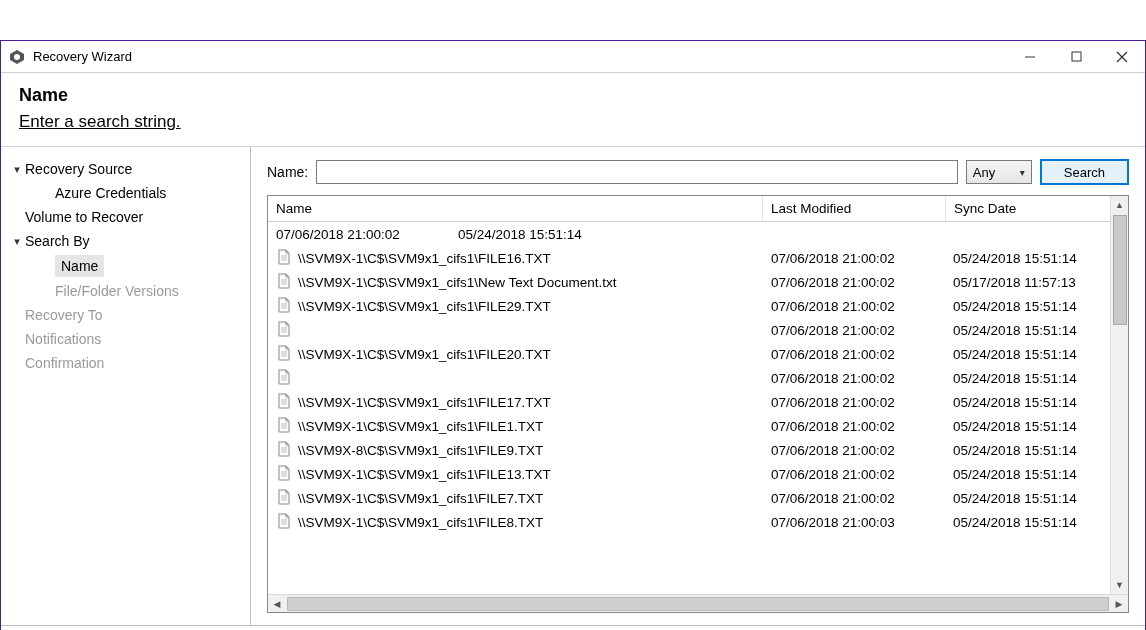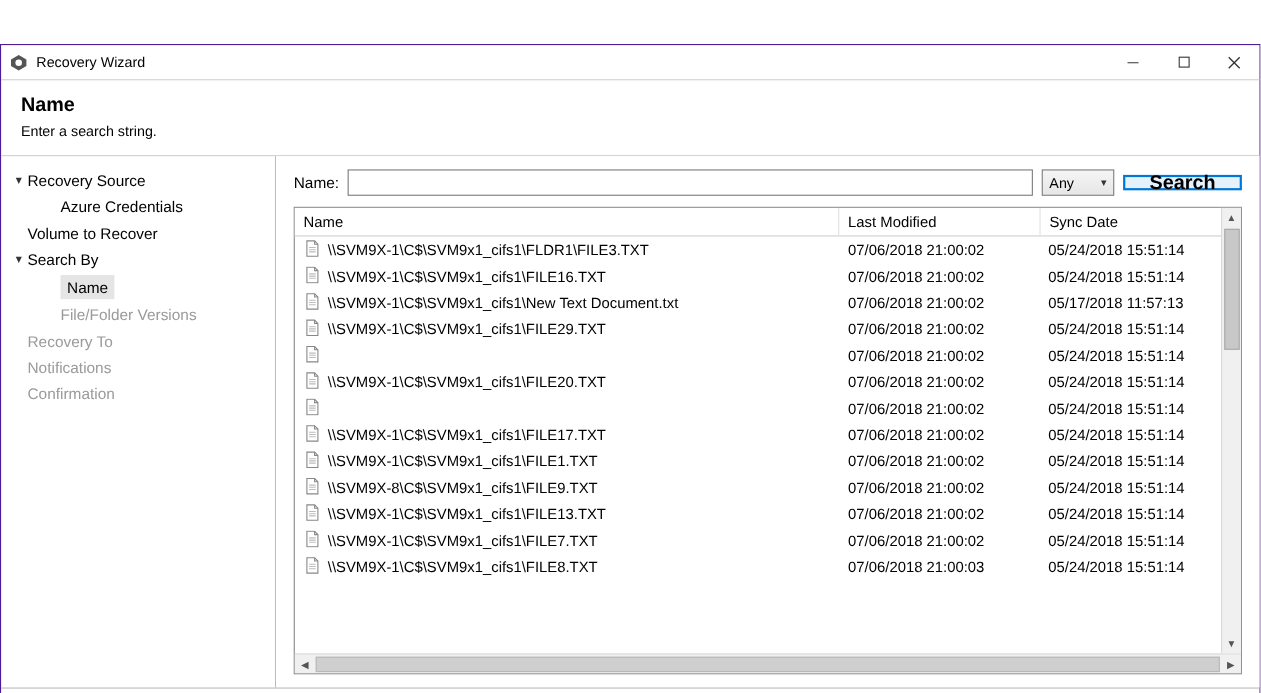--- a/index.html
+++ b/index.html
@@ -7,38 +7,38 @@
   .window { width: 1146px; height: 630px; border: 1px solid #4c1d95; background: #fff; display: flex; flex-direction: column; margin-top: 40px; }
   
   .titlebar { height: 32px; display: flex; align-items: center; padding: 0 0 0 8px; border-bottom: 1px solid #d0d0d0; }
   .titlebar .app-icon { width: 16px; height: 16px; margin-right: 8px; display: flex; align-items: center; justify-content: center; }
   .titlebar .title { flex: 0 0 auto; font-size: 13px; }
   .titlebar .spacer { flex: 1; }
   .winbtn { width: 46px; height: 32px; display: flex; align-items: center; justify-content: center; font-family: "Segoe UI Symbol","Segoe UI",sans-serif; font-size: 13px; color:#333; cursor: default;}
   
   .header { padding: 12px 18px 14px 18px; border-bottom: 1px solid #d0d0d0;}
   .header h1 { margin: 0 0 6px 0; font-size: 18px; font-weight: bold; }
-  .header .sub { font-size: 13px; }
+  .header .sub { font-size: 17px; text-decoration: underline; }
   
   .body { flex: 1; display: flex; min-height: 0; }
   .sidebar { width: 250px; border-right: 1px solid #bcbcbc; padding: 10px 8px 10px 4px; }
   .nav-item { display: flex; align-items: center; padding: 2px 4px; font-size: 14px; line-height: 20px; white-space: nowrap;}
   .nav-item .caret { width: 16px; text-align: center; color:#333; font-size: 11px;}
   .nav-item.disabled { color: #9a9a9a; }
   .nav-item.selected .label { background: #e5e5e5; padding: 1px 6px; }
   .indent-2 { padding-left: 50px; }
   .nav-item.root { padding-left: 4px; }
   
   .content { flex: 1; display: flex; flex-direction: column; padding: 12px 16px 12px 16px; background:#fff; min-width:0;}
   .search-row { display: flex; align-items: center; gap: 8px; margin-bottom: 10px; }
   .search-row label { font-size: 14px; }
   .search-row input[type=text] { flex: 1; height: 24px; border: 1px solid #7a7a7a; padding: 2px 6px; font-size: 13px; }
   .dropdown { height: 24px; border: 1px solid #7a7a7a; background: linear-gradient(#f5f5f5,#e6e6e6); display: flex; align-items: center; padding: 0 6px; gap: 14px; font-size: 13px; min-width: 66px; justify-content: space-between;}
   .dropdown .chev { font-size: 10px; color:#333;}
-  .btn { height: 14px; padding: 0 22px; background: linear-gradient(#f5f5f5,#e6e6e6); border: 1px solid #7a7a7a; font-size: 18px; display:flex; align-items:center; justify-content:center;font-weight:bold;}
+  .btn { height: 26px; padding: 0 22px; background: linear-gradient(#f5f5f5,#e6e6e6); border: 1px solid #7a7a7a; font-size: 13px; display:flex; align-items:center; justify-content:center;}
   .btn.primary { border: 2px solid #0078d7; background:#e5f1fb; padding: 0 22px;}
   
   .table-wrap { flex: 1; border: 1px solid #888; display:flex; flex-direction:column; min-height:0; position:relative;}
   .thead { display: flex; background: #fff; border-bottom: 1px solid #d0d0d0; font-size: 13.5px; }
   .th { padding: 5px 8px; border-right: 1px solid #e2e2e2; }
   .th.name { flex: 0 0 495px; }
   .th.sync { flex: 0 0 182px; }
   .th.mod  { flex: 1; }
   .tbody { flex:1; overflow: hidden; }
   .row { display: flex; align-items: center; font-size: 13.5px; height: 24px;}
@@ -146,30 +146,20 @@
       </div>
 
       <div class="table-wrap">
         <div class="thead">
           <div class="th name">Name</div>
           <div class="th mod">Last Modified</div>
           <div class="th sync">Sync Date</div>
         </div>
         <div class="tbody" id="tbody">
             <div class="row">
-              <div class="cell name">
-                <span><svg class="file-icon" viewBox="0 0 16 16">
-                    <path d="M3 1 h7 l3 3 v11 H3 Z" fill="#fff" stroke="#888" stroke-width="1"></path>
-                    <path d="M10 1 v3 h3" fill="none" stroke="#888" stroke-width="1"></path>
-                    <line x1="5" y1="7" x2="11" y2="7" stroke="#bbb"></line>
-                    <line x1="5" y1="9" x2="11" y2="9" stroke="#bbb"></line>
-                    <line x1="5" y1="11" x2="11" y2="11" stroke="#bbb"></line>
-                  </svg></span>
-                <span>\\SVM9X-1\C$\SVM9x1_cifs1\FLDR1\FILE3.TXT</span>
-              </div>
               <div class="cell sync">07/06/2018 21:00:02</div>
               <div class="cell mod">05/24/2018 15:51:14</div>
             </div>
             <div class="row">
               <div class="cell name">
                 <span><svg class="file-icon" viewBox="0 0 16 16">
                     <path d="M3 1 h7 l3 3 v11 H3 Z" fill="#fff" stroke="#888" stroke-width="1"></path>
                     <path d="M10 1 v3 h3" fill="none" stroke="#888" stroke-width="1"></path>
                     <line x1="5" y1="7" x2="11" y2="7" stroke="#bbb"></line>
                     <line x1="5" y1="9" x2="11" y2="9" stroke="#bbb"></line>

